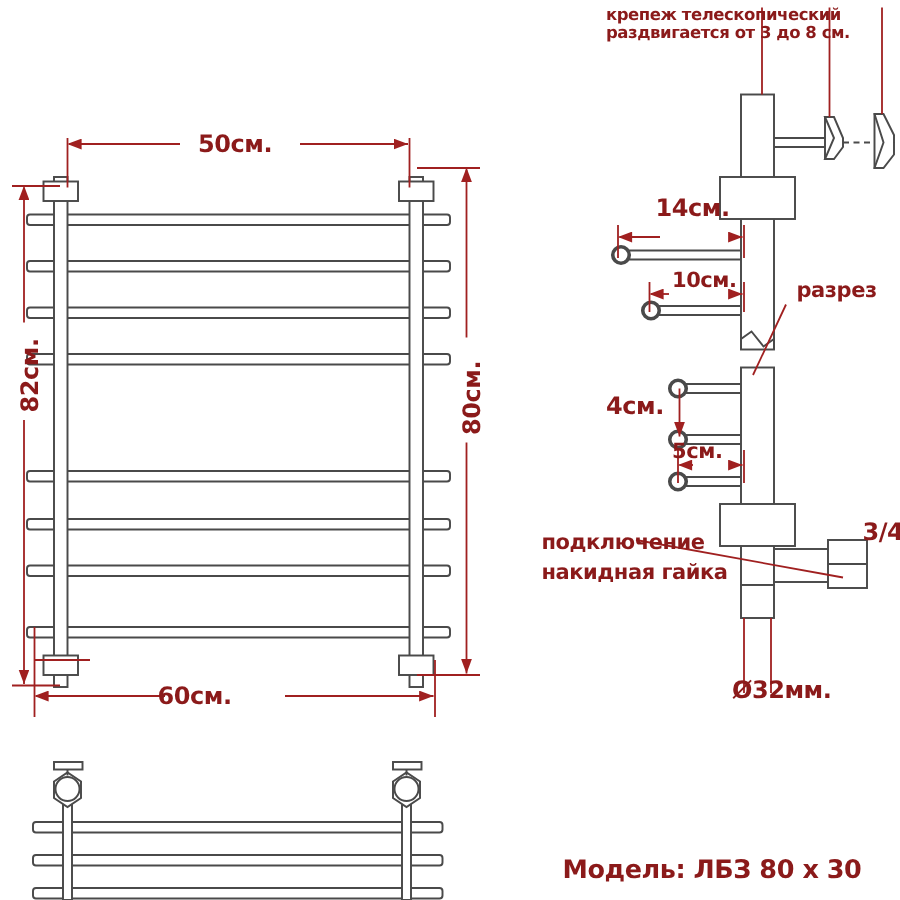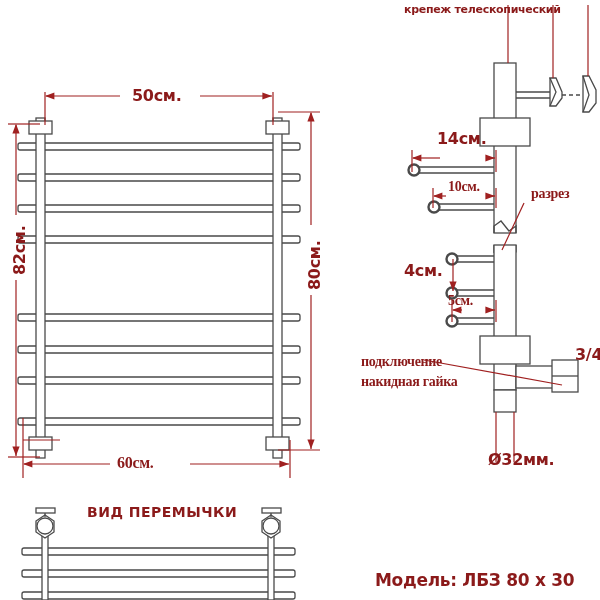--- a/index.html
+++ b/index.html
@@ -5,21 +5,21 @@
   html,body{margin:0;padding:0;background:#ffffff;}
   body{width:600px;height:600px;overflow:hidden;
        font-family:"DejaVu Sans","Liberation Sans",sans-serif;}
   #stage{position:relative;width:516px;height:600px;background:#fff;}
   svg{display:block;}
   .lbl{position:absolute;color:#8B1A1A;font-weight:bold;
        font-family:"DejaVu Sans","Liberation Sans",sans-serif;
        white-space:nowrap;letter-spacing:-0.3px;}
   .lbl-note{font-size:11px;line-height:12px;}
   .lbl-dim{font-size:16px;}
-  .lbl-dim-sm{font-size:14px;font-family:Liberation Serif, serif;}
+  .lbl-dim-sm{font-size:14px;}
   .lbl-cap{font-size:14px;letter-spacing:0.5px;}
   .lbl-model{font-size:17px;}
   .rot{transform:rotate(-90deg);transform-origin:left top;}
 </style>
 </head>
 <body>
 
 <div id="stage">
 
   <svg width="600" height="600" viewBox="0 0 600 600">
@@ -192,43 +192,43 @@
         <rect x="268" y="526" width="6" height="74"></rect>
         <path d="M262,521 L271,515 L280,521 L280,532 L271,538 L262,532 Z" fill="#fff"></path>
         <circle cx="271" cy="526" r="8" fill="#fff"></circle>
         <rect x="262" y="508" width="19" height="5"></rect>
         <line x1="271" y1="513" x2="271" y2="517"></line>
       </g>
     </g>
   </svg>
 
   <div class="lbl lbl-note" style="left:404px; top:4px;">крепеж телескопический</div>
+  <div class="lbl lbl-note" style="left:404px; top:16px;">раздвигается от 3 до 8 см.</div>
 
   <div class="lbl lbl-dim" style="left:132px; top:86px;">50см.</div>
 
   <div class="lbl lbl-dim rot" style="left:10px; top:275px;">82см.</div>
 
   <div class="lbl lbl-dim rot" style="left:305px; top:290px;">80см.</div>
 
-  <div class="lbl lbl-dim" style="left:117px; top:454px;font-family:Liberation Serif, serif;">60см.</div>
+  <div class="lbl lbl-dim" style="left:105px; top:454px;">60см.</div>
 
   <div class="lbl lbl-dim" style="left:437px; top:129px;">14см.</div>
 
   <div class="lbl lbl-dim-sm" style="left:448px; top:179px;">10см.</div>
 
   <div class="lbl lbl-dim" style="left:404px; top:261px;">4см.</div>
 
   <div class="lbl lbl-dim-sm" style="left:448px; top:293px;">5см.</div>
 
   <div class="lbl lbl-dim" style="left:488px; top:450px;">Ø32мм.</div>
 
   <div class="lbl lbl-dim-sm" style="left:531px; top:186px;">разрез</div>
 
   <div class="lbl lbl-dim-sm" style="left:361px; top:354px;">подключение</div>
   <div class="lbl lbl-dim-sm" style="left:361px; top:374px;">накидная гайка</div>
 
   <div class="lbl lbl-dim" style="left:543px; top:345px;margin-left:32px;">3/4</div>
 
-  <div class="lbl lbl-cap" style="left:87px; top:504px;">ВИД ПЕРЕМЫЧКИ</div>
 
   <div class="lbl lbl-model" style="left:375px; top:570px;">Модель: ЛБЗ 80 x 30</div>
 
 </div>
 
 </body></html>

